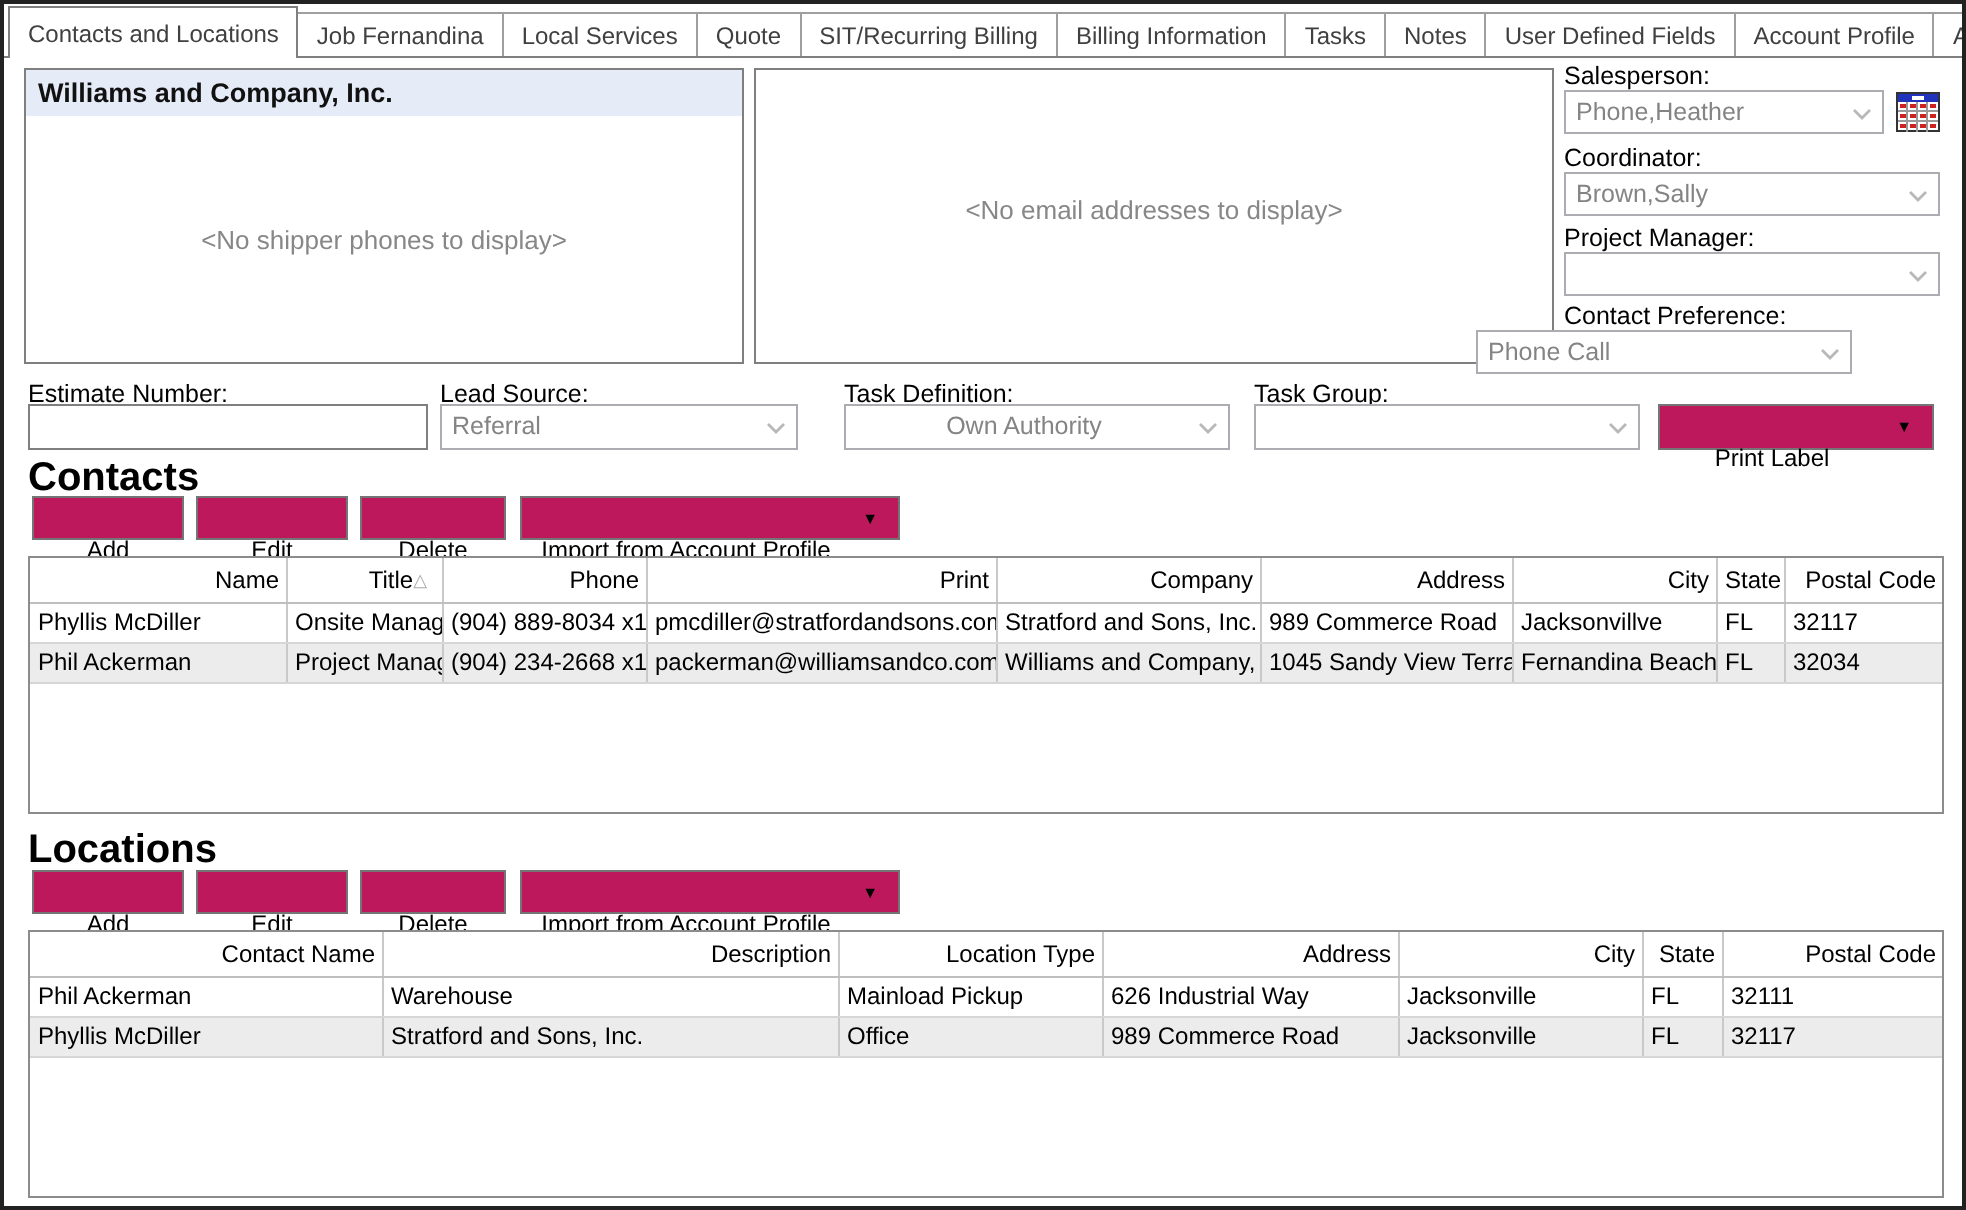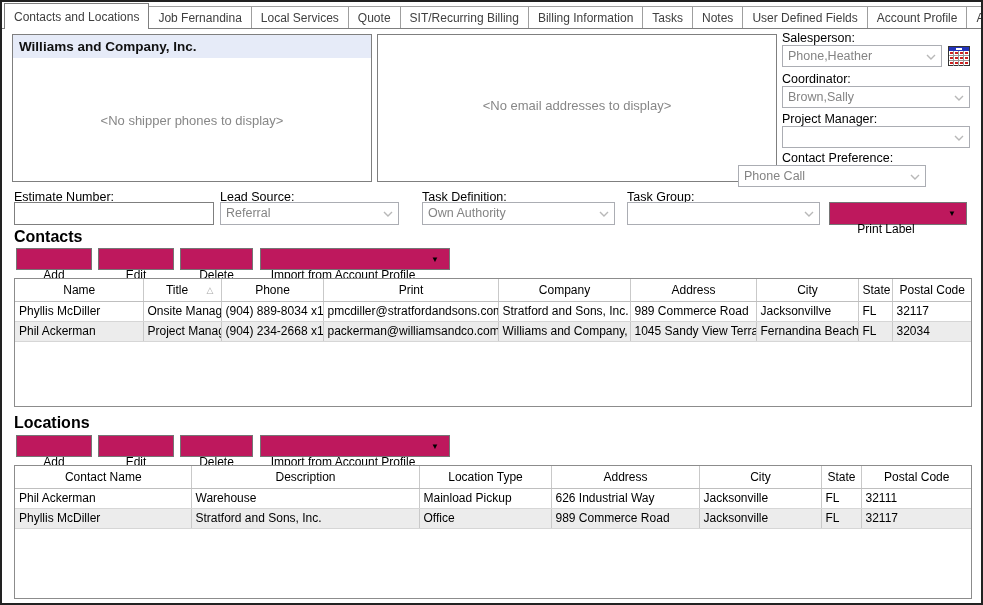--- a/index.html
+++ b/index.html
@@ -25,26 +25,26 @@
   .combo { position:absolute; height:22px; border:1px solid #abadb3; background:#fff; font-size:12.5px; color:#848484; padding:3px 18px 0 5px; white-space:nowrap; overflow:hidden; }
   .combo svg.chev { position:absolute; right:5px; top:8px; }
   .textbox { position:absolute; height:23px; border:1px solid #7f7f7f; background:#fff; font-family:"Liberation Sans", sans-serif; font-size:12.5px; color:#000; padding:0 5px; }
   .icon-btn { position:absolute; cursor:pointer; background:transparent; border:none; padding:0; line-height:0; }
 
   
   .btn { position:absolute; height:22px; background:#be185d; border:1px solid #757575; font-family:"Liberation Sans", sans-serif; font-size:12px; color:#000; text-align:center; padding-top:19px; cursor:pointer; }
   .btn.drop { padding-right:24px; }
   .btn .caret { position:absolute; right:10px; top:6px; font-size:8px; color:#000; }
 
-  .section-heading { position:absolute; font-size:16px; font-weight:bold; color:#000; }
+  .section-heading { position:absolute; font-size:20px; font-weight:bold; color:#000; }
 
   
   .grid-container { position:absolute; border:1px solid #8c8c8c; background:#fff; overflow:hidden; }
   .grid-container table { border-collapse:collapse; table-layout:fixed; width:100%; font-size:12px; }
-  .grid-container th { font-weight:normal; text-align:center; height:22px; padding:2px 3px 2px 4px; border-right:1px solid #c9c9c9; border-bottom:1px solid #bfbfbf; white-space:nowrap; overflow:hidden; color:#000;margin-left:40px; }
+  .grid-container th { font-weight:normal; text-align:right; height:22px; padding:2px 3px 2px 4px; border-right:1px solid #c9c9c9; border-bottom:1px solid #bfbfbf; white-space:nowrap; overflow:hidden; color:#000;margin-left:40px; }
   .grid-container th:last-child, .grid-container td:last-child { border-right:none; }
   .grid-container td { height:20px; padding:1px 3px 1px 4px; border-right:1px solid #c9c9c9; border-bottom:1px solid #d6d6d6; white-space:nowrap; overflow:hidden; color:#000; background:#fff; }
   .grid-container tr.alt td { background:#ececec; }
   .sort { float:right; color:#aaa; font-size:9px; margin-top:2px; margin-right:4px; }
 </style>
 </head>
 <body>
 
 <div class="window">
 
@@ -138,21 +138,21 @@
 
   <div class="field-label" style="left:218px; top:188px;">Lead Source:</div>
   <div class="combo" style="left:218px; top:200px; width:179px; height:23px;">
     <span>Referral</span>
     <svg class="chev" width="10" height="7">
         <polyline points="1,1 5,5 9,1" stroke="#b8b8b8" stroke-width="1.4" fill="none"></polyline>
       </svg>
   </div>
 
   <div class="field-label" style="left:420px; top:188px;">Task Definition:</div>
-  <div class="combo" style="left:420px; top:200px; width:193px; height:23px;">
+  <div class="combo" style="left:420px; top:200px; width:193px; height:23px;text-align:center;">
     <span>Own Authority</span>
     <svg class="chev" width="10" height="7">
         <polyline points="1,1 5,5 9,1" stroke="#b8b8b8" stroke-width="1.4" fill="none"></polyline>
       </svg>
   </div>
 
   <div class="field-label" style="left:625px; top:188px;">Task Group:</div>
   <div class="combo" style="left:625px; top:200px; width:193px; height:23px;">
     <span></span>
     <svg class="chev" width="10" height="7">

